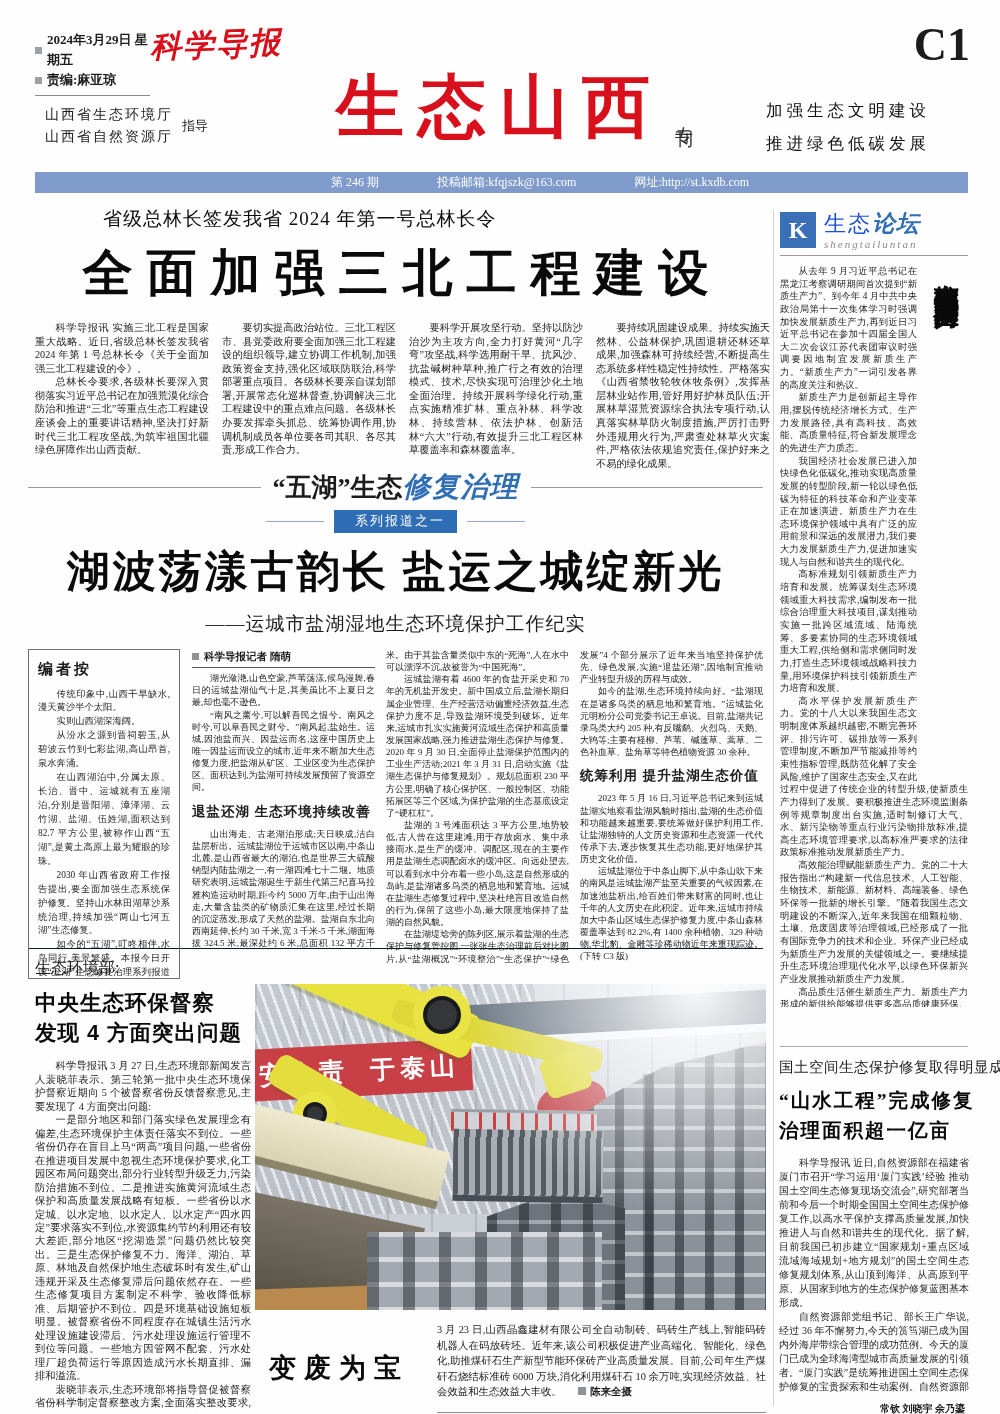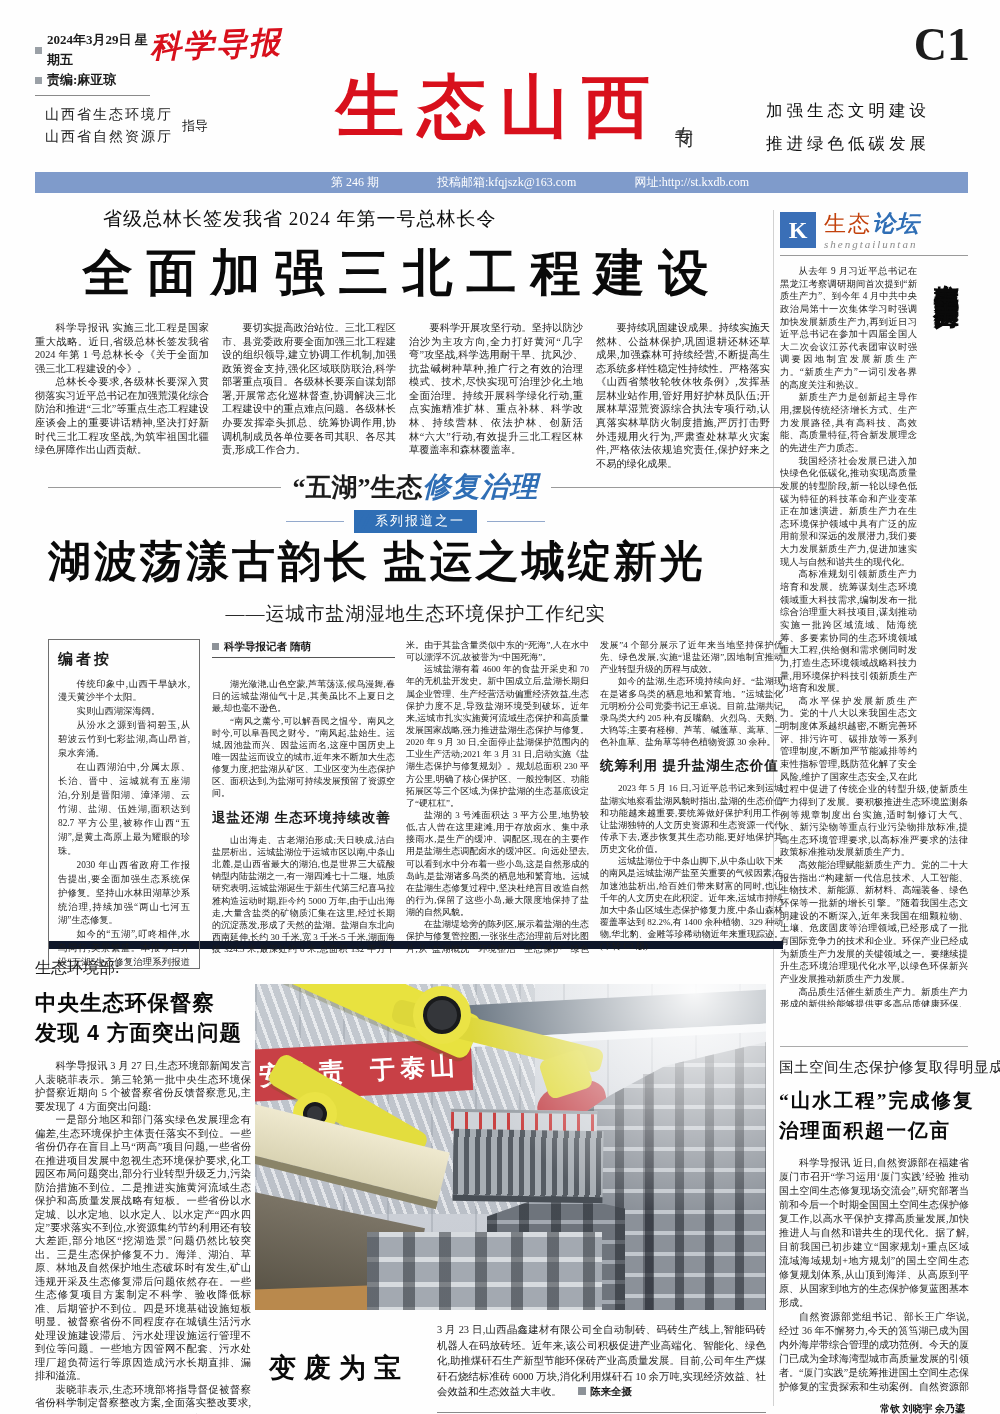--- a/index.html
+++ b/index.html
@@ -40,54 +40,54 @@
     font-size:10.2px; line-height:1.33; text-align:justify; }
   .body p { text-indent:2em; margin:0; }
   .author { text-align:right; font-weight:bold; padding-right:4px; }
   
   .forum { position:absolute; left:780px; top:212px; width:188px; }
   .forum-head { display:flex; align-items:flex-start; gap:8px; border-bottom:1px solid #9a9a9a; padding-bottom:5px; }
   .forum-logo { width:36px; height:36px; background:#3a6fb7; color:#fff; font-size:24px;
     font-weight:bold; font-family:"Liberation Serif",serif; display:flex; align-items:center;
     justify-content:center; flex:none; }
   .forum-title { line-height:1; }
-  .forum-title .t-black { font-size:22px; letter-spacing:2px; color:#c2410c;margin-top:31px; }
+  .forum-title .t-black { font-size:22px; letter-spacing:2px; color:#1d4ed8;margin-top:31px; }
   .forum-title .t-blue { font-size:23px; font-weight:bold; font-style:italic; color:#2f6eb5; letter-spacing:1px; }
   .forum-title .pinyin { font-size:11px; font-style:italic; color:#8a8a8a; letter-spacing:2px; margin-top:4px; }
   .forum-body { margin-top:9px; height:742px; overflow:hidden; font-size:9.3px; line-height:1.36; text-align:justify; }
   .v-headline { float:right; width:44px; height:502px; margin-left:7px; margin-bottom:4px;
     writing-mode:vertical-rl; font-size:25px; font-weight:900; letter-spacing:1px;
     font-family:"Liberation Serif",serif; color:#0a0a0a; line-height:44px; text-align:justify; }
   .forum-divider { position:absolute; left:780px; top:1046px; width:188px; border-top:1px solid #aaa; }
   .col-rule { position:absolute; left:773px; top:210px; width:1px; height:1196px; background:#d2d2d2; }
   
-  .feature { position:absolute; left:48px; top:468px; width:735px; height:481px;
-    border-bottom:8px solid #0f172a; }
+  .feature { position:absolute; left:28px; top:468px; width:735px; height:481px;
+    border-bottom:1px solid #0f172a; }
   .badge-row { display:flex; align-items:center; }
   .badge-row .hline { flex:1; height:1px; background:#9a9a9a; }
   .badge-text { padding:0 12px; white-space:nowrap; }
   .badge-text .b-black { font-size:26px; font-weight:bold; font-family:"Liberation Serif",serif; }
   .badge-text .b-blue { font-size:28px; font-weight:900; font-style:italic; color:#2f6eb5;
     font-family:"Liberation Sans",sans-serif; letter-spacing:1px; }
   .ribbon-row { display:flex; align-items:center; justify-content:center; margin-top:4px; gap:10px; }
   .ribbon-row .sline { width:58px; height:1px; background:#93a9cc; }
   .slashes { display:inline-block; width:5px; height:15px; background:#2f6eb5;
     transform:skewX(-28deg); box-shadow:8px 0 0 #2f6eb5; margin-right:10px; }
   .ribbon { background:#2f6eb5; color:#fff; font-size:13px; letter-spacing:2px;
     padding:2px 12px 3px 6px; display:flex; align-items:center; }
-  .feature .headline { margin-top:0; font-size:43px; font-weight:900;
+  .feature .headline { margin-top:10px; text-align:center; font-size:43px; font-weight:900;
     letter-spacing:3px; font-family:"Liberation Serif",serif; color:#0a0a0a; white-space:nowrap; }
   .feature .subtitle { margin-top:10px; text-align:center; font-size:19px; letter-spacing:1px; }
   .feature-content { margin-top:12px; display:flex; gap:12px; height:330px; }
   .note-box { width:152px; flex:none; border:1px solid #6f6f6f; padding:8px 9px;
     font-size:9.3px; line-height:1.5; overflow:hidden; text-align:justify; }
   .note-box h3 { font-size:15px; letter-spacing:3px; margin-bottom:7px; font-weight:bold; }
   .feature-cols { flex:1; column-count:3; column-gap:11px; overflow:hidden;
     font-size:9px; line-height:1.35; text-align:justify; }
-  .byline { break-inside:avoid; border-bottom:1px solid #555; padding-bottom:4px; margin-bottom:20px;
+  .byline { break-inside:avoid; border-bottom:1px solid #555; padding-bottom:4px; margin-bottom:4px;
     font-size:10.5px; font-weight:bold; font-family:"Liberation Sans",sans-serif;
     display:flex; align-items:center; gap:5px; }
   .byline .sq { background:#8d9298; }
   .subhead { font-size:13.5px; font-weight:bold; font-family:"Liberation Sans",sans-serif;
     margin:9px 0 7px; letter-spacing:1px; break-after:avoid; }
   
   .inspect { position:absolute; left:35px; top:958px; width:216px; }
   .inspect .kicker { font-size:16px; margin-bottom:9px; }
   .inspect .headline { font-size:21.5px; font-weight:bold; line-height:1.4; letter-spacing:1px;
     font-family:"Liberation Sans","DejaVu Sans",sans-serif; color:#0a0a0a; }

